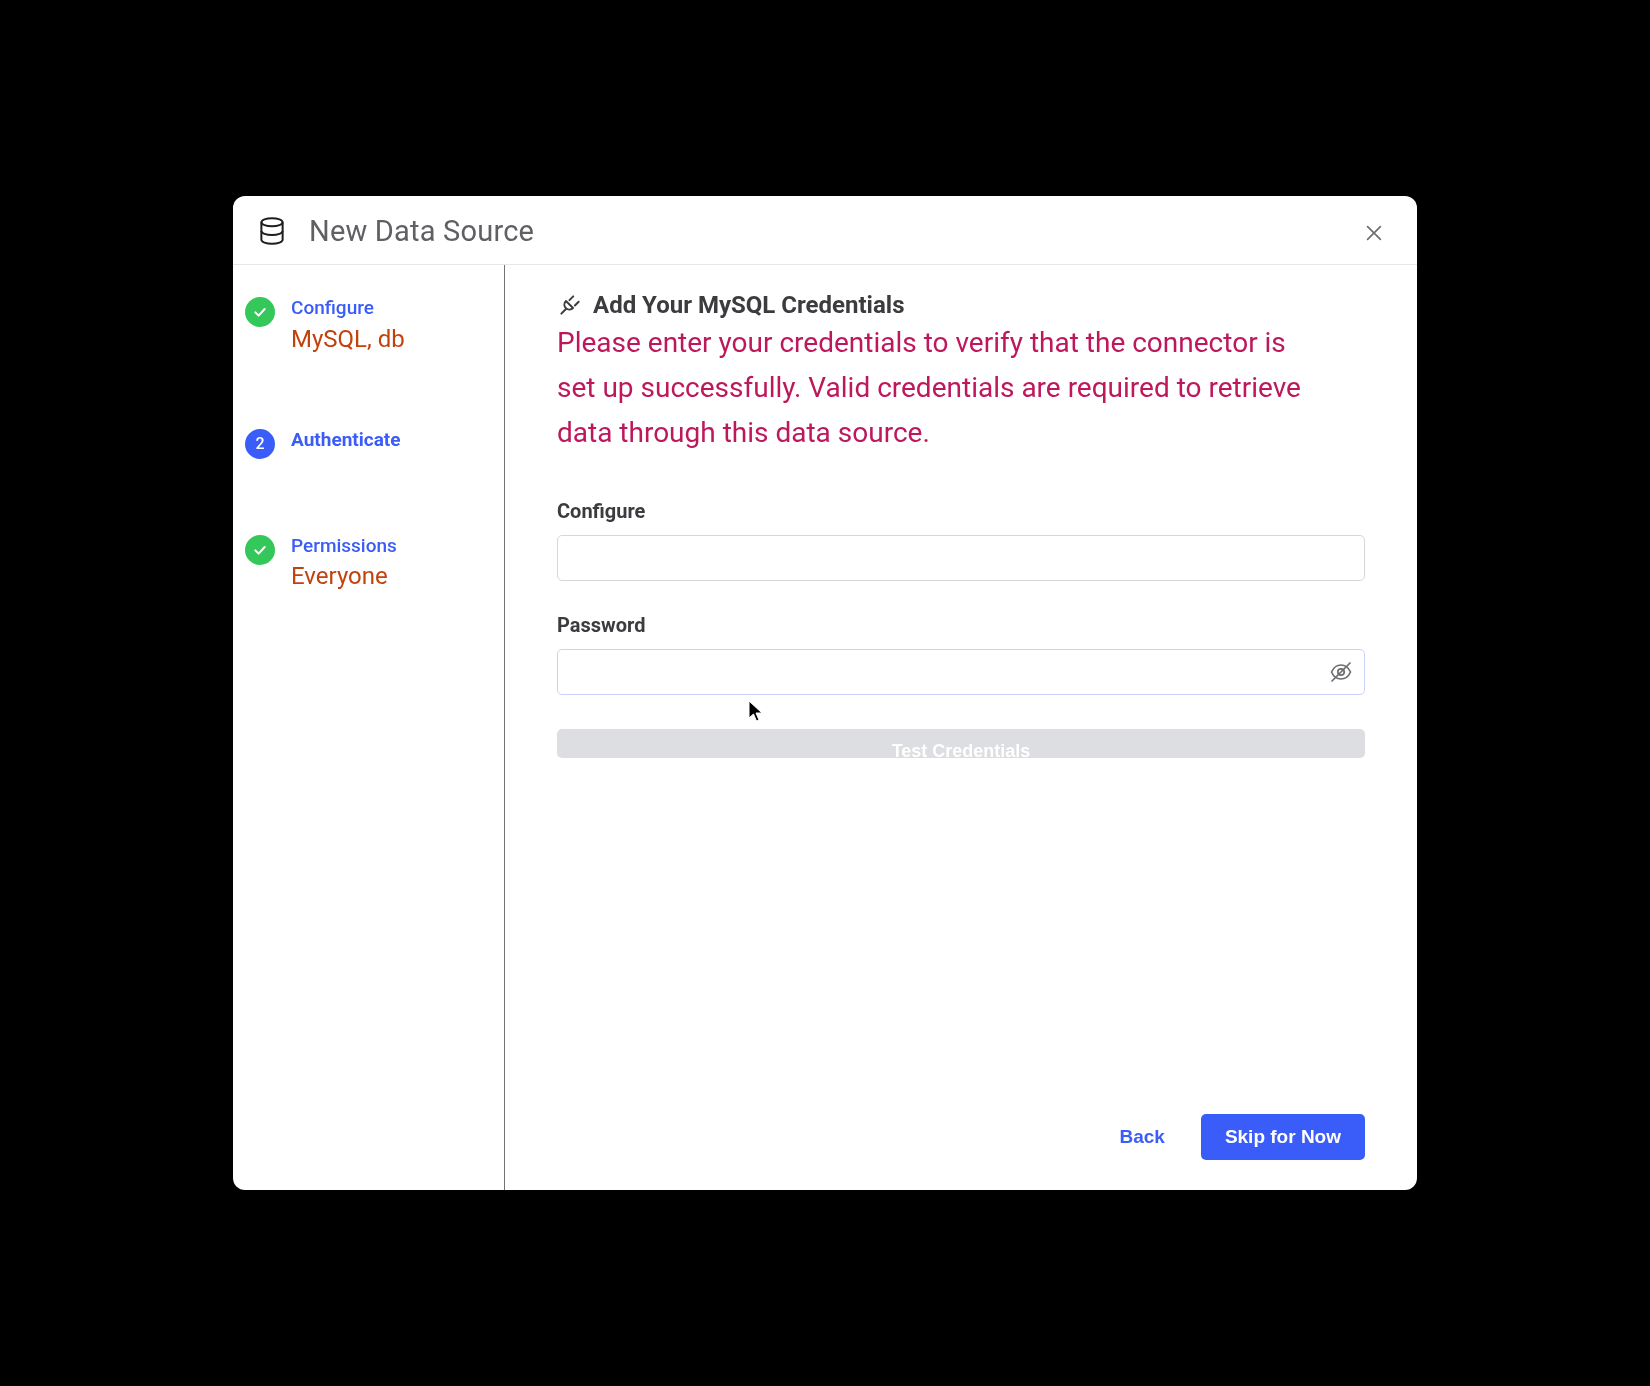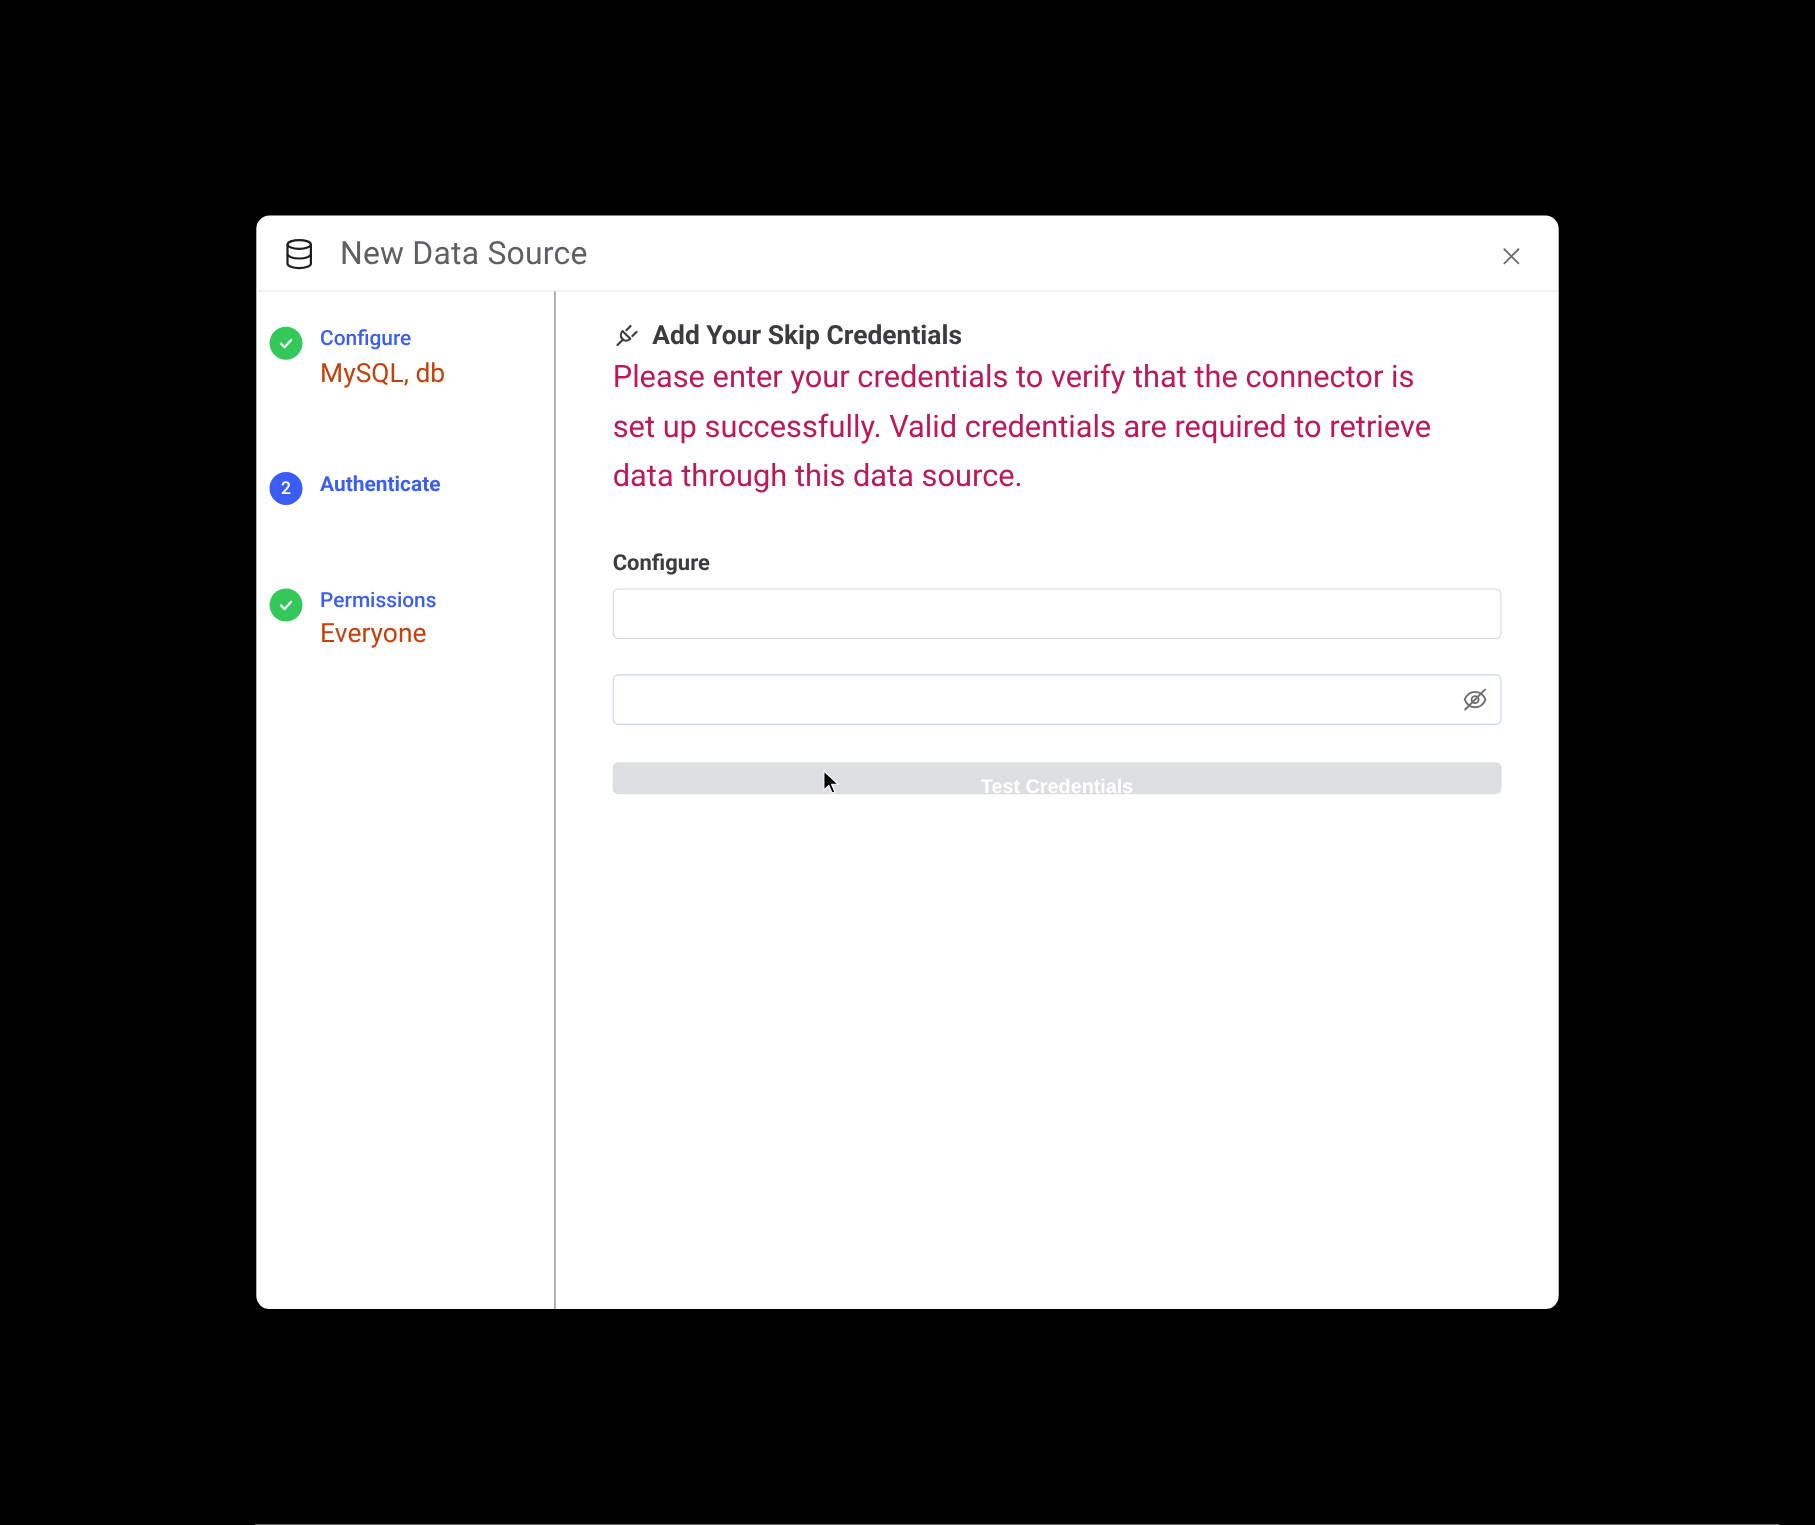--- a/index.html
+++ b/index.html
@@ -264,47 +264,52 @@
 
       <div class="section-header">
         <span class="plug-icon">
           <svg viewBox="0 0 24 24" fill="none" stroke="#3b3c3f" stroke-width="1.8" stroke-linecap="round" stroke-linejoin="round">
             <path d="M8.5 15.5 L4 20"></path>
             <path d="M15 4 L11.5 7.5"></path>
             <path d="M20 9 L16.5 12.5"></path>
             <path d="M9.2 9.2 L14.8 14.8 C13 16.6 10.2 16.9 8.2 14.9 C6.2 12.9 6.5 10.1 8.3 8.3 Z"></path>
           </svg>
         </span>
-        <span class="section-title">Add Your Skip Credentials</span>
+        <span class="section-title">Add Your MySQL Credentials</span>
       </div>
       <p class="section-desc">Please enter your credentials to verify that the connector is set up successfully. Valid credentials are required to retrieve data through this data source.</p>
 
       <div class="form-field">
         <label class="field-label">Configure</label>
         <div class="input-wrap">
           <input class="text-input" type="text" value="" style="">
           <span class="cursor">
             <svg viewBox="0 0 16 24">
               <path d="M1 1 L1 18 L5.5 14 L8.5 21 L11 20 L8 13 L14 13 Z" fill="#000" stroke="#fff" stroke-width="1"></path>
             </svg>
           </span>
         </div>
       </div>
 
       <div class="form-field pw">
+        <label class="field-label">Password</label>
         <div class="input-wrap">
           <input class="text-input pw" type="password" value="" style="">
           <span class="eye-btn">
             <svg viewBox="0 0 24 24" fill="none" stroke="#6d6e72" stroke-width="1.7" stroke-linecap="round">
               <path d="M2.5 12 C4.5 7.5 8 5 12 5 C16 5 19.5 7.5 21.5 12 C19.5 16.5 16 19 12 19 C8 19 4.5 16.5 2.5 12 Z"></path>
               <circle cx="12" cy="12" r="3.2"></circle>
               <path d="M3 21 L21 3"></path>
             </svg>
           </span>
         </div>
       </div>
 
       <button class="test-btn" disabled="">Test Credentials</button>
 
+      <div class="footer">
+        <button class="back-btn">Back</button>
+        <button class="skip-btn">Skip for Now</button>
+      </div>
 
     </div>
   </div>
 </div>
 
 </body></html>

